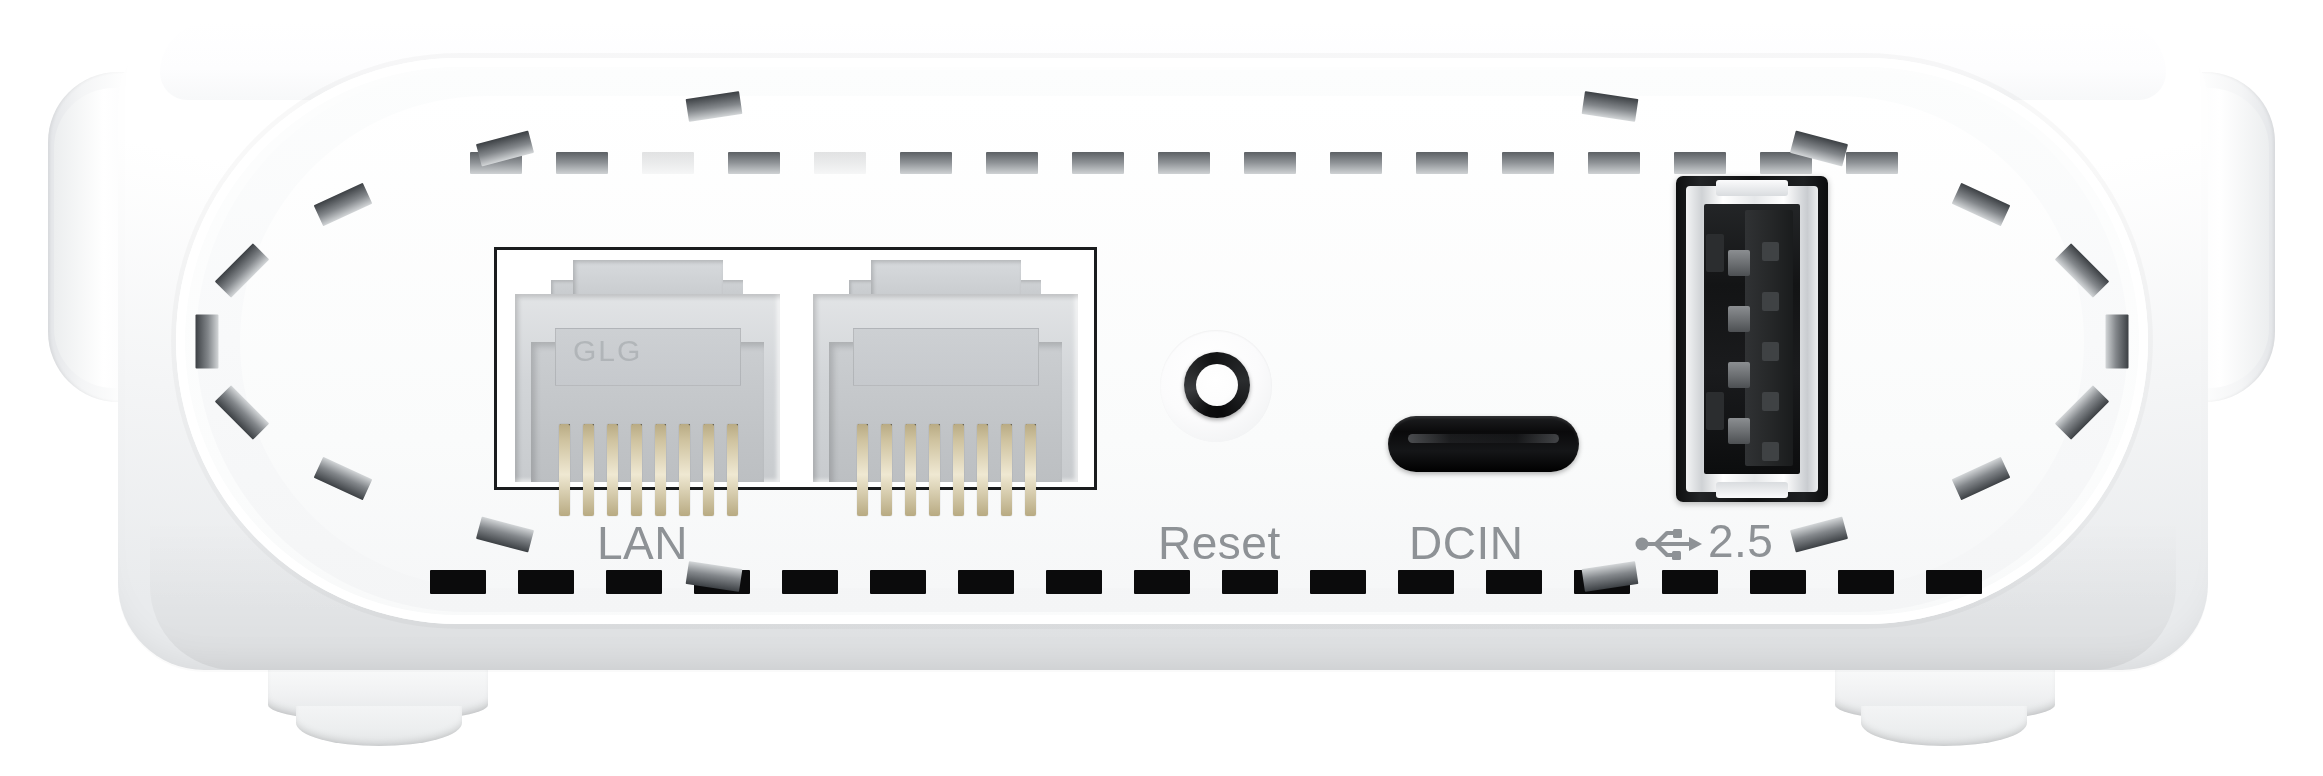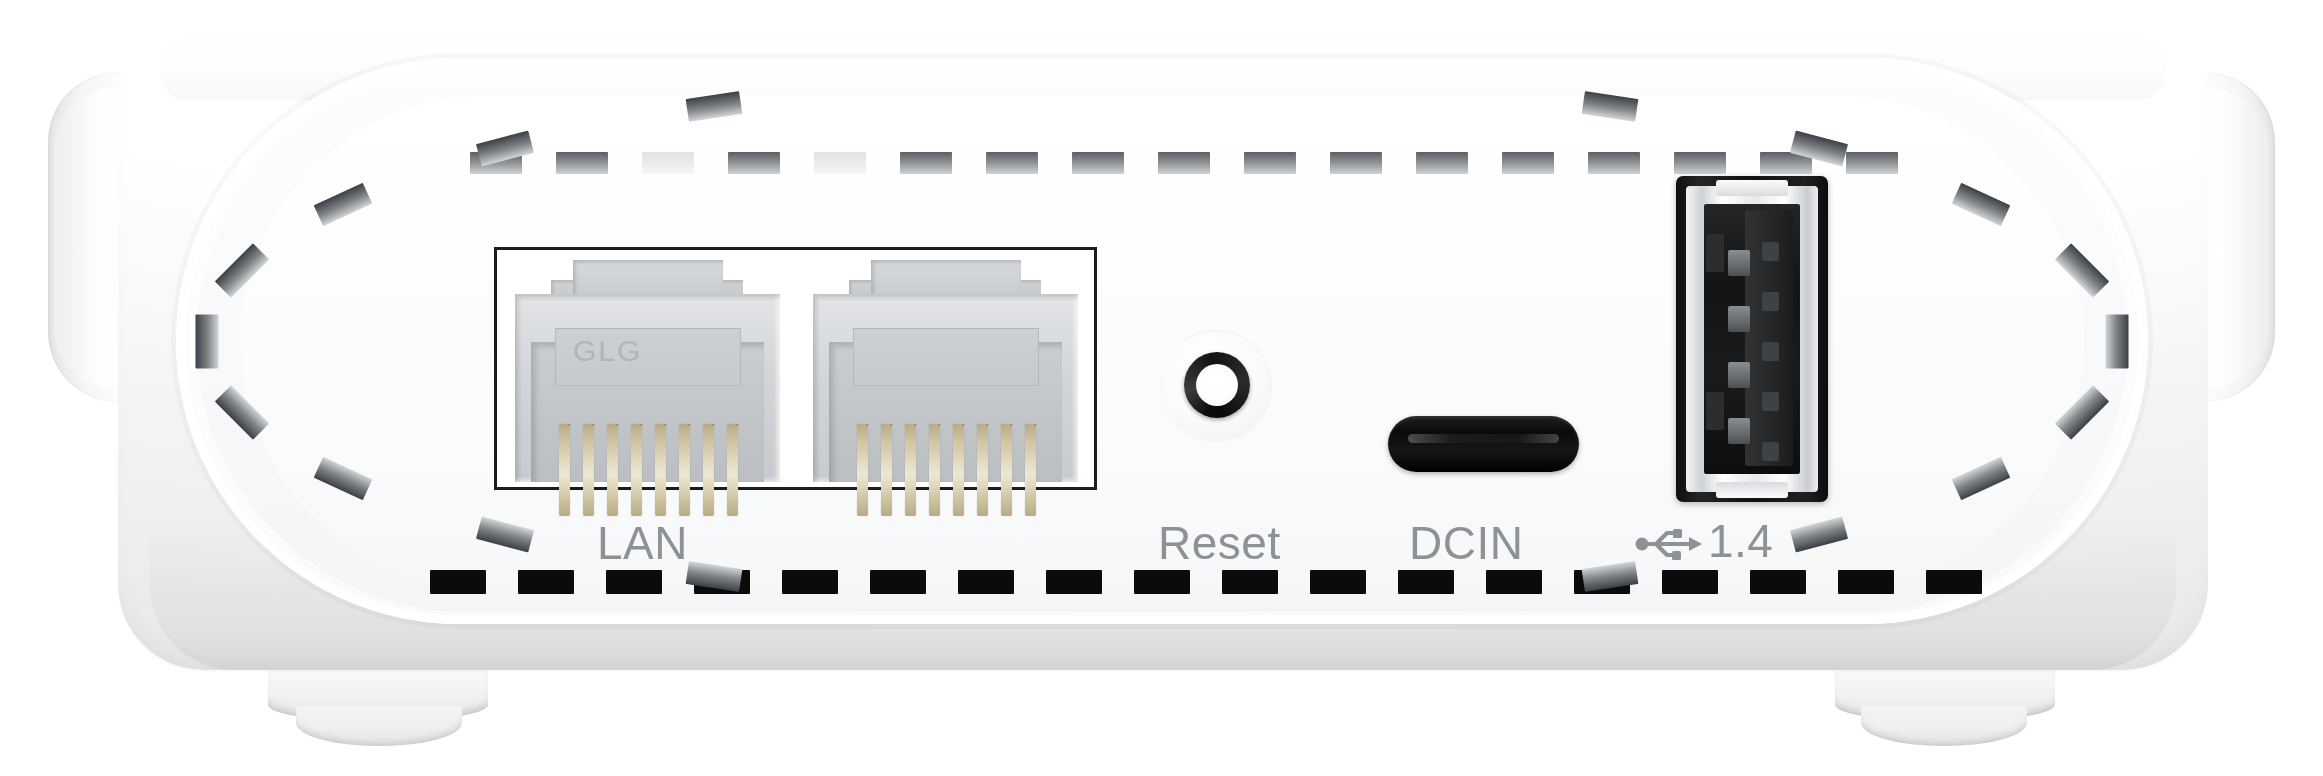--- a/index.html
+++ b/index.html
@@ -304,15 +304,15 @@
     <g fill="none" stroke="#8e9296" stroke-width="4.2" stroke-linecap="round" stroke-linejoin="round">
       <path d="M10 20 H57"></path>
       <path d="M22 20 L33 9 H42"></path>
       <path d="M22 20 L33 31 H41"></path>
     </g>
     <circle cx="8" cy="20" r="6.5" fill="#8e9296"></circle>
     <path d="M55 13 L68 20 L55 27 Z" fill="#8e9296"></path>
     <rect x="39" y="5" width="9" height="9" rx="1.5" fill="#8e9296"></rect>
     <rect x="38" y="27" width="9" height="9" rx="1.5" fill="#8e9296"></rect>
   </svg>
-  <div class="lbl lbl-usb30">1.4</div>
+  <div class="lbl lbl-usb30">2.5</div>
 
 </div>
 
 </body></html>

